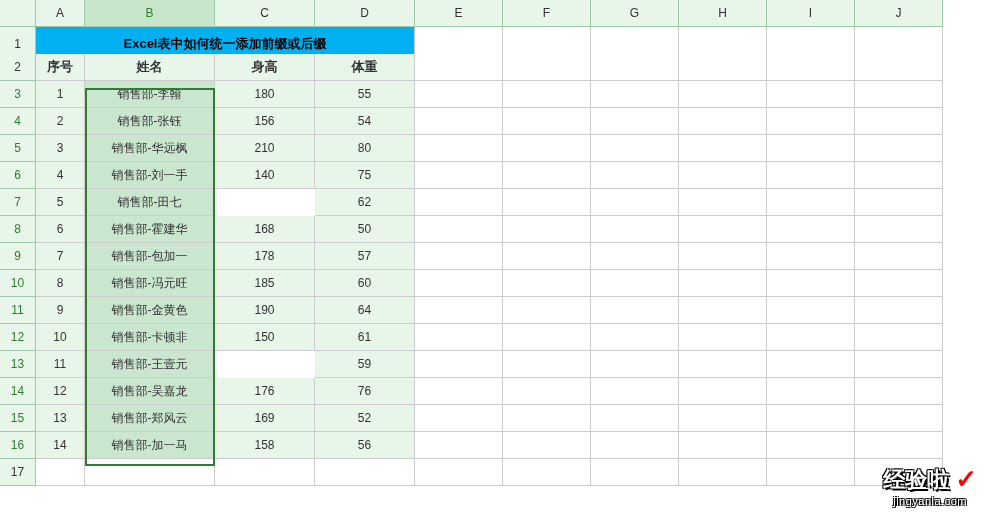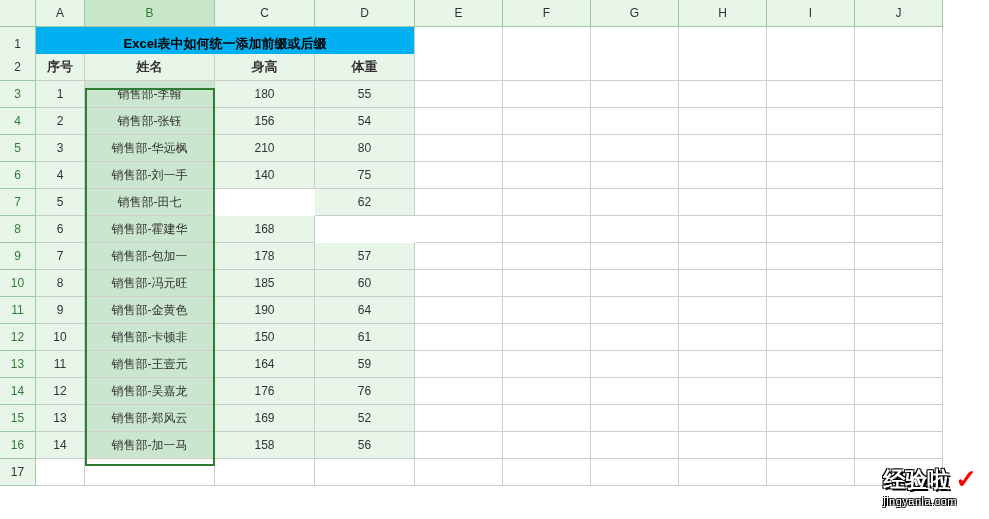--- a/index.html
+++ b/index.html
@@ -83,21 +83,21 @@
     .selection-border {
       position: absolute;
       border: 2px solid #2e7d32;
       pointer-events: none;
       z-index: 10;
     }
     .watermark {
       position: absolute;
       bottom: 12px;
       right: 12px;
-      text-align: left;
+      text-align: center;
       z-index: 100;
     }
     .watermark-top {
       font-size: 22px;
       font-weight: bold;
       color: #fff;
       text-shadow: 2px 2px 0 #000, -1px -1px 0 #000, 1px -1px 0 #000, -1px 1px 0 #000;
       display: flex;
       align-items: center;
       gap: 6px;
@@ -209,20 +209,21 @@
   <div class="cell" style="grid-row:8;grid-column:7"></div>
   <div class="cell" style="grid-row:8;grid-column:8"></div>
   <div class="cell" style="grid-row:8;grid-column:9"></div>
   <div class="cell" style="grid-row:8;grid-column:10"></div>
   <div class="cell" style="grid-row:8;grid-column:11"></div>
 
   <div class="row-header selected" style="grid-row:9">8</div>
   <div class="cell data-a" style="grid-row:9;grid-column:2">6</div>
   <div class="cell data-b" style="grid-row:9;grid-column:3">销售部-霍建华</div>
   <div class="cell data-c" style="grid-row:9;grid-column:4">168</div>
+  <div class="cell data-d" style="grid-row:9;grid-column:5">50</div>
   <div class="cell" style="grid-row:9;grid-column:6"></div>
   <div class="cell" style="grid-row:9;grid-column:7"></div>
   <div class="cell" style="grid-row:9;grid-column:8"></div>
   <div class="cell" style="grid-row:9;grid-column:9"></div>
   <div class="cell" style="grid-row:9;grid-column:10"></div>
   <div class="cell" style="grid-row:9;grid-column:11"></div>
 
   <div class="row-header selected" style="grid-row:10">9</div>
   <div class="cell data-a" style="grid-row:10;grid-column:2">7</div>
   <div class="cell data-b" style="grid-row:10;grid-column:3">销售部-包加一</div>
@@ -267,21 +268,20 @@
   <div class="cell" style="grid-row:13;grid-column:6"></div>
   <div class="cell" style="grid-row:13;grid-column:7"></div>
   <div class="cell" style="grid-row:13;grid-column:8"></div>
   <div class="cell" style="grid-row:13;grid-column:9"></div>
   <div class="cell" style="grid-row:13;grid-column:10"></div>
   <div class="cell" style="grid-row:13;grid-column:11"></div>
 
   <div class="row-header selected" style="grid-row:14">13</div>
   <div class="cell data-a" style="grid-row:14;grid-column:2">11</div>
   <div class="cell data-b" style="grid-row:14;grid-column:3">销售部-王壹元</div>
-  <div class="cell data-c" style="grid-row:14;grid-column:4">164</div>
   <div class="cell data-d" style="grid-row:14;grid-column:5">59</div>
   <div class="cell" style="grid-row:14;grid-column:6"></div>
   <div class="cell" style="grid-row:14;grid-column:7"></div>
   <div class="cell" style="grid-row:14;grid-column:8"></div>
   <div class="cell" style="grid-row:14;grid-column:9"></div>
   <div class="cell" style="grid-row:14;grid-column:10"></div>
   <div class="cell" style="grid-row:14;grid-column:11"></div>
 
   <div class="row-header selected" style="grid-row:15">14</div>
   <div class="cell data-a" style="grid-row:15;grid-column:2">12</div>

